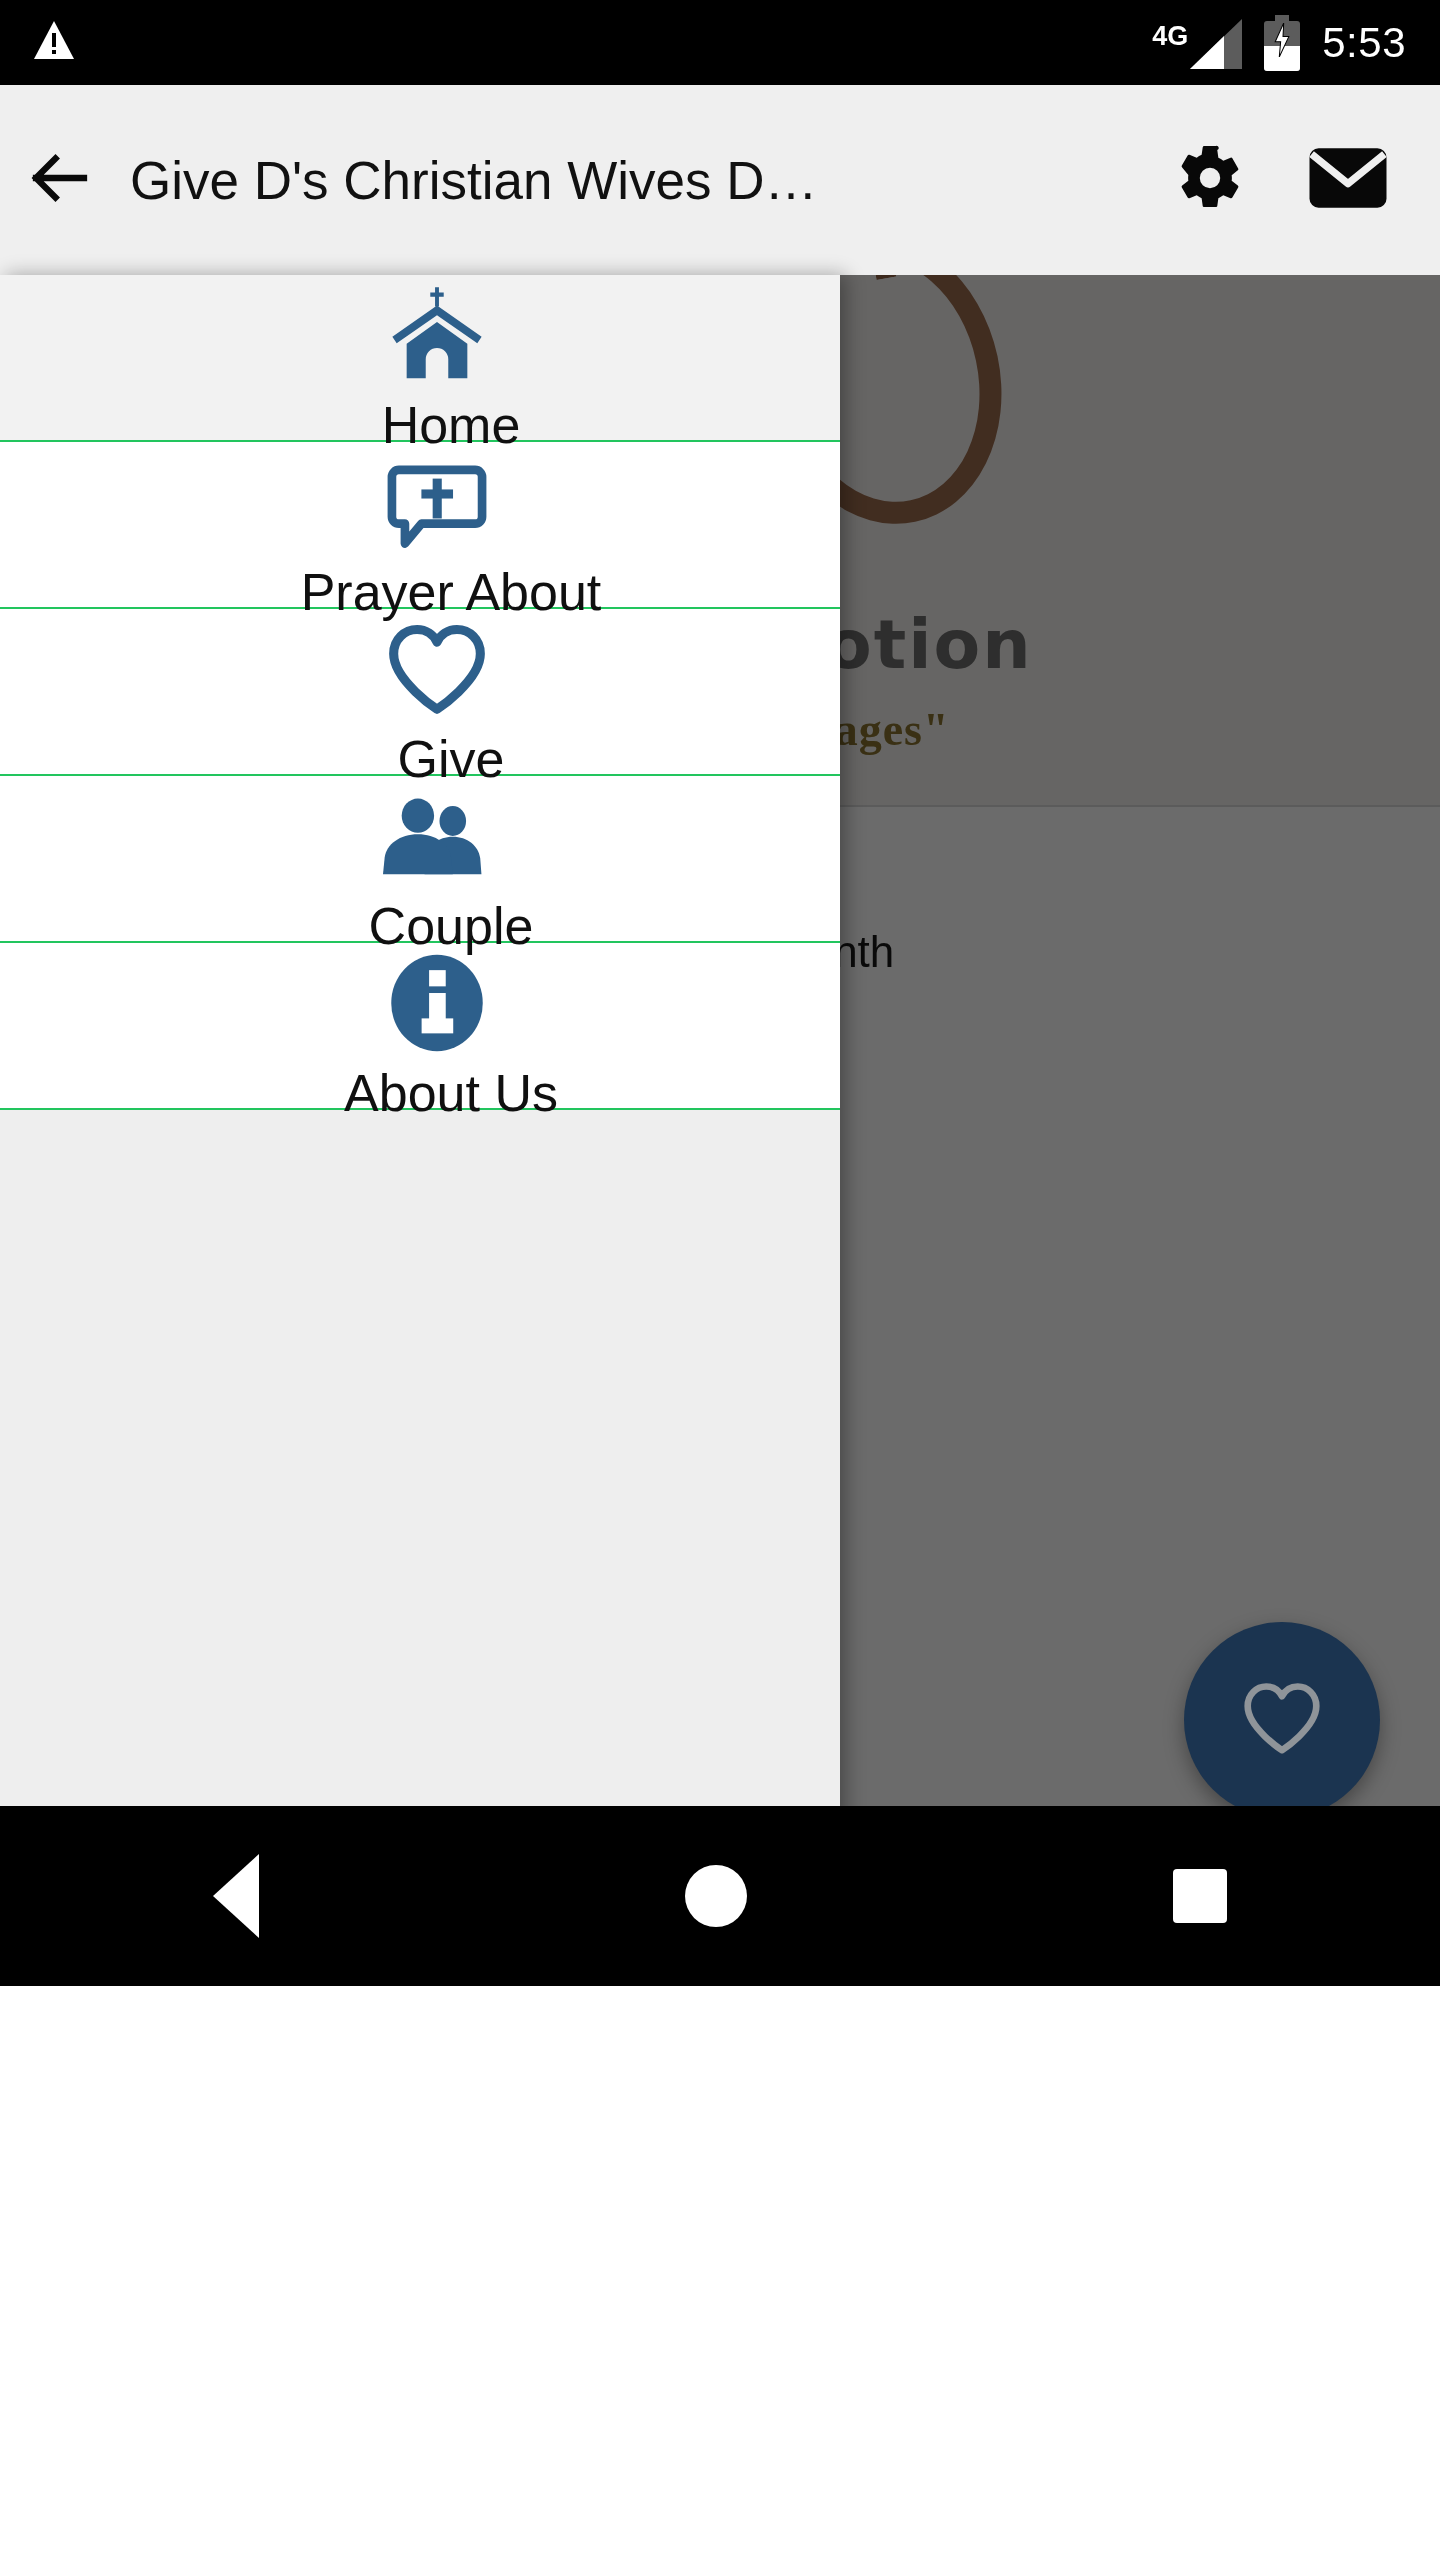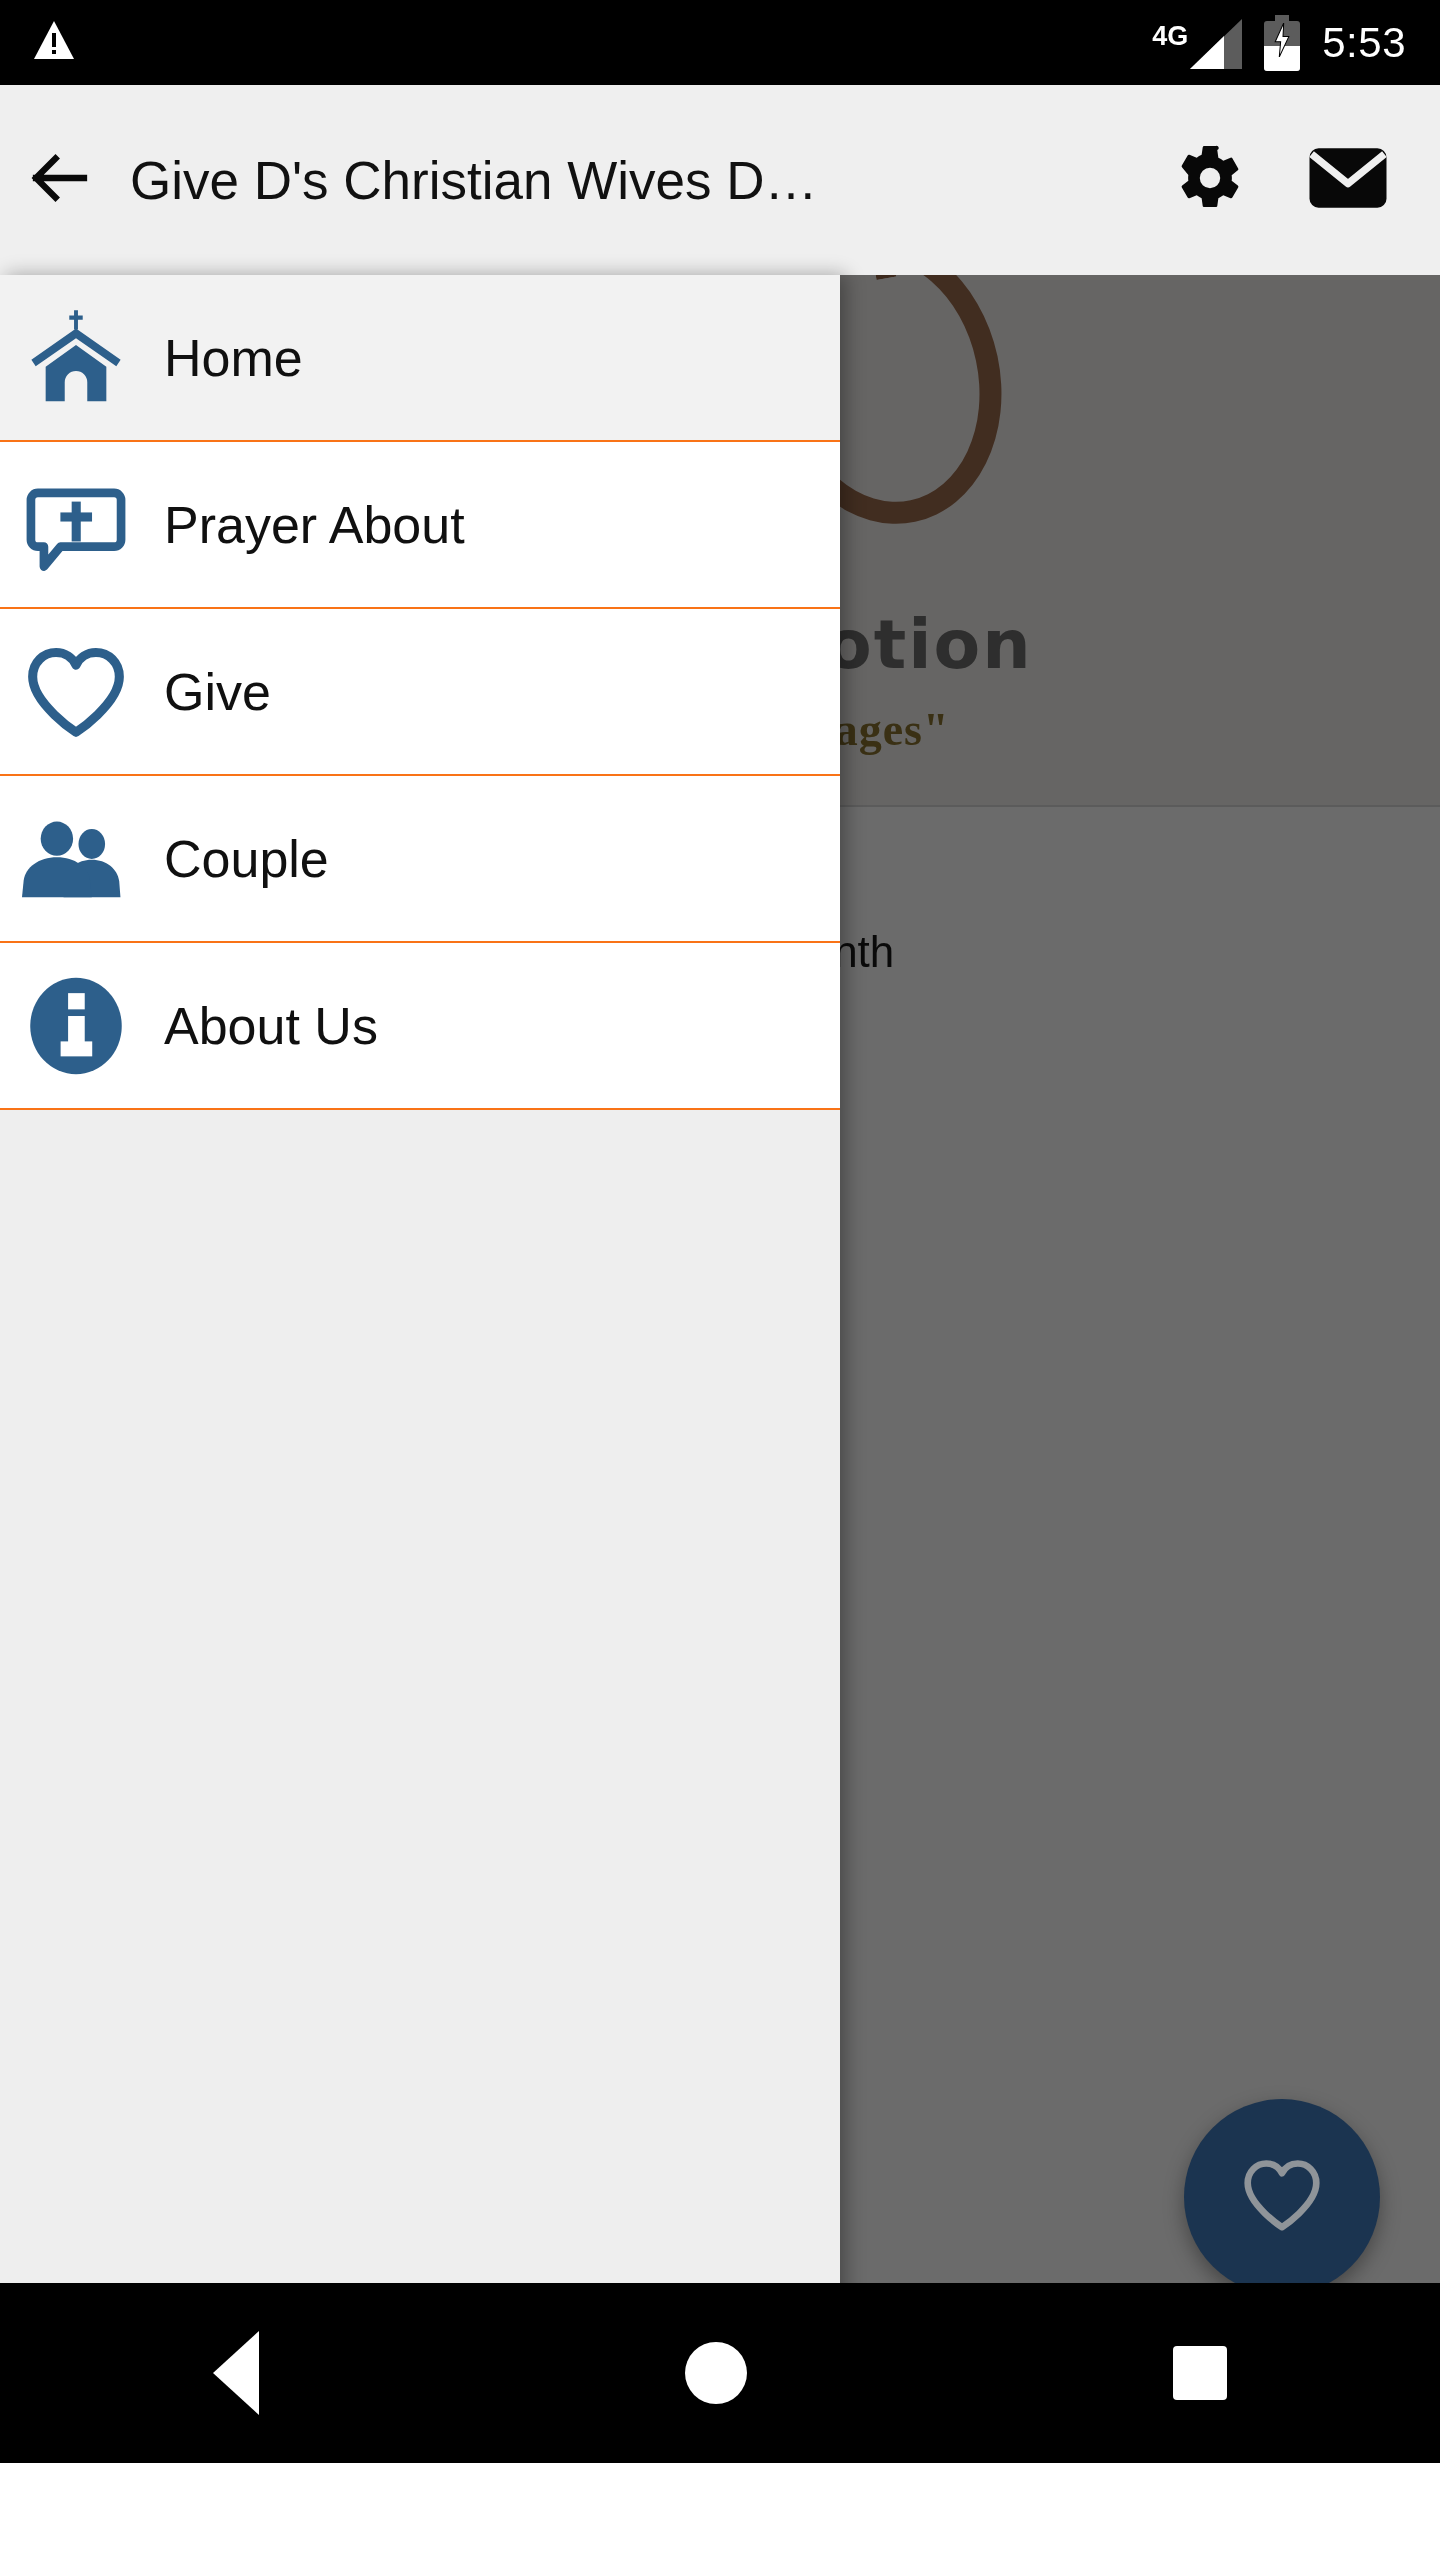--- a/index.html
+++ b/index.html
@@ -2,21 +2,21 @@
 <html><head>
 <meta charset="utf-8">
 <style>
   * { margin:0; padding:0; box-sizing:border-box; }
   html, body {
     width:1440px; height:2560px;
     font-family:"Liberation Sans", sans-serif;
     background:#ffffff;
     overflow:hidden;
   }
-  #screen { position:relative; width:1440px; height:2463px; overflow:hidden; }
+  #screen { position:relative; width:1440px; height:1986px; overflow:hidden; }
 
   
   .statusbar {
     position:absolute; top:0; left:0; width:1440px; height:85px;
     background:#000000; color:#ffffff;
     display:flex; align-items:center;
   }
   .sb-left { display:flex; align-items:center; padding-left:30px; }
   .sb-right {
     margin-left:auto; display:flex; align-items:center;
@@ -122,23 +122,24 @@
 
   
   .drawer {
     position:absolute; top:275px; left:0; width:840px; height:2105px;
     background:#eeeeee;
     box-shadow:6px 0 18px rgba(0,0,0,0.32);
   }
   .drawer-list { background:#ffffff; }
   .drawer-item {
     display:flex; align-items:center;
-    height:167px; padding-left:16px;
-    border-bottom:2px solid #f97316;
+    height:167px; padding-left:34px;
+    border-bottom:2px solid #22c55e;
     background:#ffffff;
+    flex-direction:column;
   }
   .drawer-item.selected { background:#f2f2f2; }
   .di-icon {
     width:120px; height:110px;
     display:flex; align-items:center; justify-content:center;
     flex:0 0 120px;
   }
   .di-label { font-size:52px; color:#101010; padding-left:28px; white-space:nowrap; }
 
   

